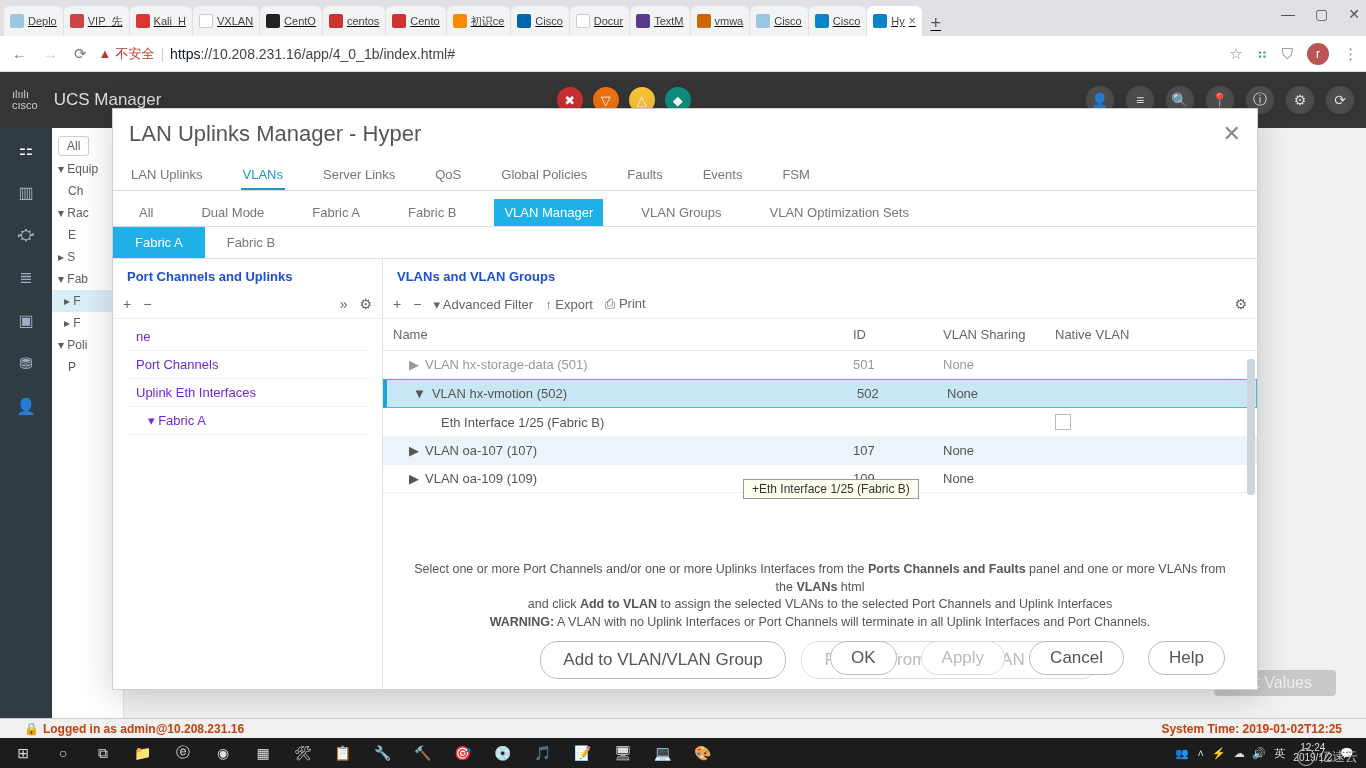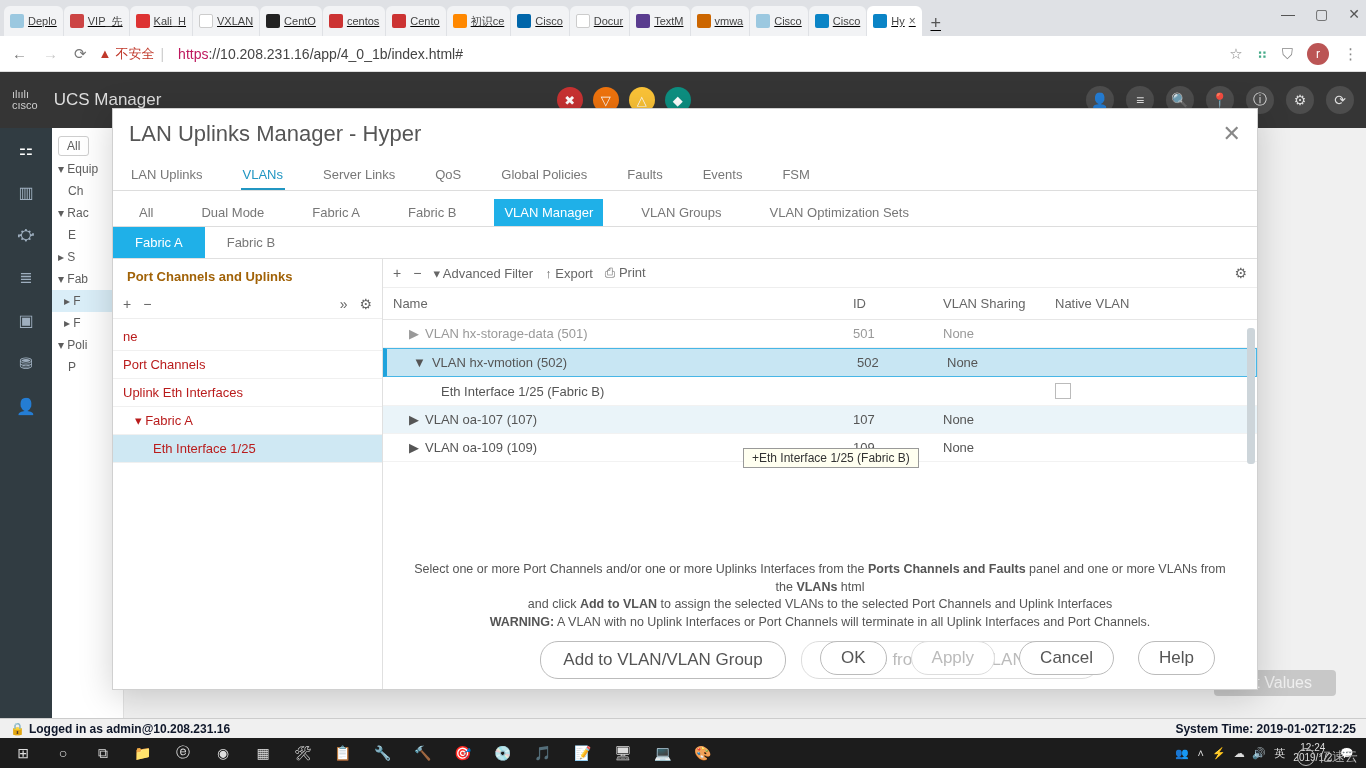--- a/index.html
+++ b/index.html
@@ -11,21 +11,21 @@
 .btab.active { background: #fff; }
 .btab .fav { width: 14px; height: 14px; background: #9bc8e0; flex-shrink: 0; border-radius: 2px; }
 .btab .close { font-size: 12px; color: #666; }
 .newtab { width: 26px; height: 26px; display: flex; align-items: center; justify-content: center; font-size: 18px; color: #555; }
 .winctrl { position: absolute; right: 6px; top: 6px; display: flex; gap: 20px; color: #555; font-size: 14px; }
 .addrbar { height: 36px; background: #fff; display: flex; align-items: center; padding: 0 8px; gap: 8px; border-bottom: 1px solid #ddd; }
 .addrbar .navico { color: #777; font-size: 15px; padding: 0 4px; }
 .addrbar .url { flex: 1; display: flex; align-items: center; font-size: 14px; gap: 6px; }
 .addrbar .warn { color: #c0392b; font-size: 13px; display:flex; align-items:center; gap:4px;}
 .addrbar .urltext { color: #444; }
-.addrbar .urltext .https { color: #be185d; margin-left: 8px; }
+.addrbar .urltext .https { color: #0f172a; }
 .addrbar .right { display: flex; align-items: center; gap: 14px; color: #888; font-size: 15px; }
 .addrbar .avatar { width: 22px; height: 22px; border-radius: 50%; background: #b55; color: #fff; display: flex; align-items: center; justify-content: center; font-size: 12px; }
 
 
 .ucs-header { height: 56px; background: #2b2b2b; color: #e8e8e8; display: flex; align-items: center; padding: 0 12px; gap: 16px; }
 .ucs-logo { font-size: 11px; color:#ccc; display:flex; flex-direction:column; line-height:1; gap:2px;}
 .ucs-title { font-size: 17px; color: #ddd; font-weight: 300; }
 .ucs-center { flex: 1; display: flex; justify-content: center; gap: 10px; }
 .ucs-center .circ { width: 26px; height: 26px; border-radius: 50%; display:flex; align-items:center; justify-content:center; font-size:13px; color:#fff;}
 .ucs-right { display: flex; gap: 12px; align-items:center;}
@@ -50,25 +50,25 @@
 .tabs1 .t.active { color: #2196c2; border-bottom: 2px solid #2196c2; }
 .tabs2 { display: flex; gap: 28px; padding: 8px 16px 0; border-bottom: 1px solid #ddd; font-size: 13px; color: #777;}
 .tabs2 .t { padding: 6px 10px; }
 .tabs2 .t.active { background: #1fb0e8; color: #fff; }
 .tabs3 { display: flex; padding: 0 0 0 0; font-size: 13px; color: #777; border-bottom:1px solid #e0e0e0;}
 .tabs3 .t { padding: 8px 22px; }
 .tabs3 .t.active { background: #1fb0e8; color: #fff; }
 .columns { display: flex; flex: 1; overflow: hidden; }
 .col-l { width: 270px; border-right: 1px solid #e0e0e0; display:flex; flex-direction:column;}
 .col-r { flex: 1; display:flex; flex-direction:column; position:relative;}
-.sect-title { font-weight: 600; font-size: 13px; padding: 10px 14px 6px; color:#a16207;}
+.sect-title { font-weight: 600; font-size: 13px; padding: 10px 14px 6px; color:#1d4ed8;}
 .toolbar { display: flex; align-items: center; gap: 12px; padding: 6px 10px; color: #666; font-size: 13px; border-bottom:1px solid #eee;}
 .toolbar .ico { font-size: 14px; }
 .toolbar .spacer { flex: 1; }
-.tree { padding: 4px 0; font-size: 13px; color:#b91c1c;}
+.tree { padding: 4px 13px; font-size: 13px; color:#6d28d9;}
 .tree .row { padding: 6px 10px; border-bottom: 1px solid #f0f0f0;}
 .tree .row.indent1 { padding-left: 22px; }
 .tree .row.indent2 { padding-left: 40px; }
 .tree .row.selbg { background: #cfe8f3; }
 .grid-head { display: flex; padding: 8px 10px; color: #666; border-bottom:1px solid #e6e6e6; font-size:13px;}
 .grid-head .c1 { flex: 0 0 460px; }
 .grid-head .c2 { flex: 0 0 90px; }
 .grid-head .c3 { flex: 0 0 112px; }
 .grid-head .c4 { flex: 1; }
 .grid-body { flex:1; overflow:hidden; position:relative;}
@@ -79,25 +79,25 @@
 .grow .c4 { flex:1; }
 .grow.dim { color:#999; }
 .grow.sel { background: #c8e6f3; border: 1px solid #47b6e6; border-left:4px solid #1fa3dc;}
 .grow.alt { background: #eaf4f9; }
 .chk { width: 16px; height: 16px; border: 1px solid #bbb; background:#fff;}
 .tooltip { position:absolute; background:#fffff0; border:1px solid #999; padding:2px 8px; font-size:12px; color:#333; left:360px; top:128px;}
 .instr { text-align:center; font-size:12.5px; color:#555; padding:8px 30px 10px; line-height:1.4;}
 .btn-row { text-align:center; padding: 0 0 10px;}
 .btn { display:inline-block; padding: 8px 22px; border:1px solid #bbb; border-radius:18px; font-size:17px; color:#555; background:#fff; margin:0 6px;}
 .btn.disabled { color:#bbb; border-color:#ddd;}
-.footer-row { position:absolute; right:36px; bottom:14px; display:flex; gap:12px;}
+.footer-row { position:absolute; right:26px; bottom:14px; display:flex; gap:12px;}
 .footer-row .btn { padding:6px 20px;}
 
 
-.statusbar { position:absolute; left:0; right:0; bottom:30px; height:20px; background:#f0f0f0; border-top:1px solid #ccc; display:flex; align-items:center; padding:0 10px; font-size:12px; justify-content:space-between; color:#0f172a; font-weight:bold;}
+.statusbar { position:absolute; left:0; right:0; bottom:30px; height:20px; background:#f0f0f0; border-top:1px solid #ccc; display:flex; align-items:center; padding:0 24px; font-size:12px; justify-content:space-between; color:#c2410c; font-weight:bold;}
 .statusbar .lock { font-size:12px; margin-right:4px;}
 
 
 .taskbar { position:absolute; left:0; right:0; bottom:0; height:30px; background:#1c1c1c; display:flex; align-items:center; padding:0 4px; gap:2px;}
 .taskbar .tico { width:38px; height:28px; display:flex; align-items:center; justify-content:center; color:#ddd; font-size:14px;}
 .taskbar .spacer { flex:1; }
 .taskbar .sys { display:flex; align-items:center; color:#ddd; font-size:11px; gap:8px; padding-right:8px;}
 .taskbar .clock { display:flex; flex-direction:column; align-items:center; line-height:1; font-size:10px;}
 
 .bg-hidden-btn { position:absolute; right:30px; top:670px; opacity:.4; background:#888; color:#eee; padding:4px 24px; border-radius:4px; font-size:16px;}
@@ -286,24 +286,24 @@
         <span class="ico">−</span>
         <span class="spacer"></span>
         <span class="ico">»</span>
         <span class="ico">⚙</span>
       </div>
       <div class="tree">
         <div class="row">ne</div>
         <div class="row">Port Channels</div>
         <div class="row">Uplink Eth Interfaces</div>
         <div class="row indent1">▾ <span>Fabric A</span></div>
-        <div class="row indent2 selbg">Eth Interface 1/25</div>
       </div>
     </div>
     <div class="col-r">
+      <div class="sect-title">VLANs and VLAN Groups</div>
       <div class="toolbar">
         <span class="ico">+</span>
         <span class="ico">−</span>
         <span><span>▾</span> <span>Advanced Filter</span></span>
         <span><span>↑</span> <span>Export</span></span>
         <span><span>⎙</span> <span>Print</span></span>
         <span class="spacer"></span>
         <span class="ico">⚙</span>
       </div>
       <div class="grid-head">

